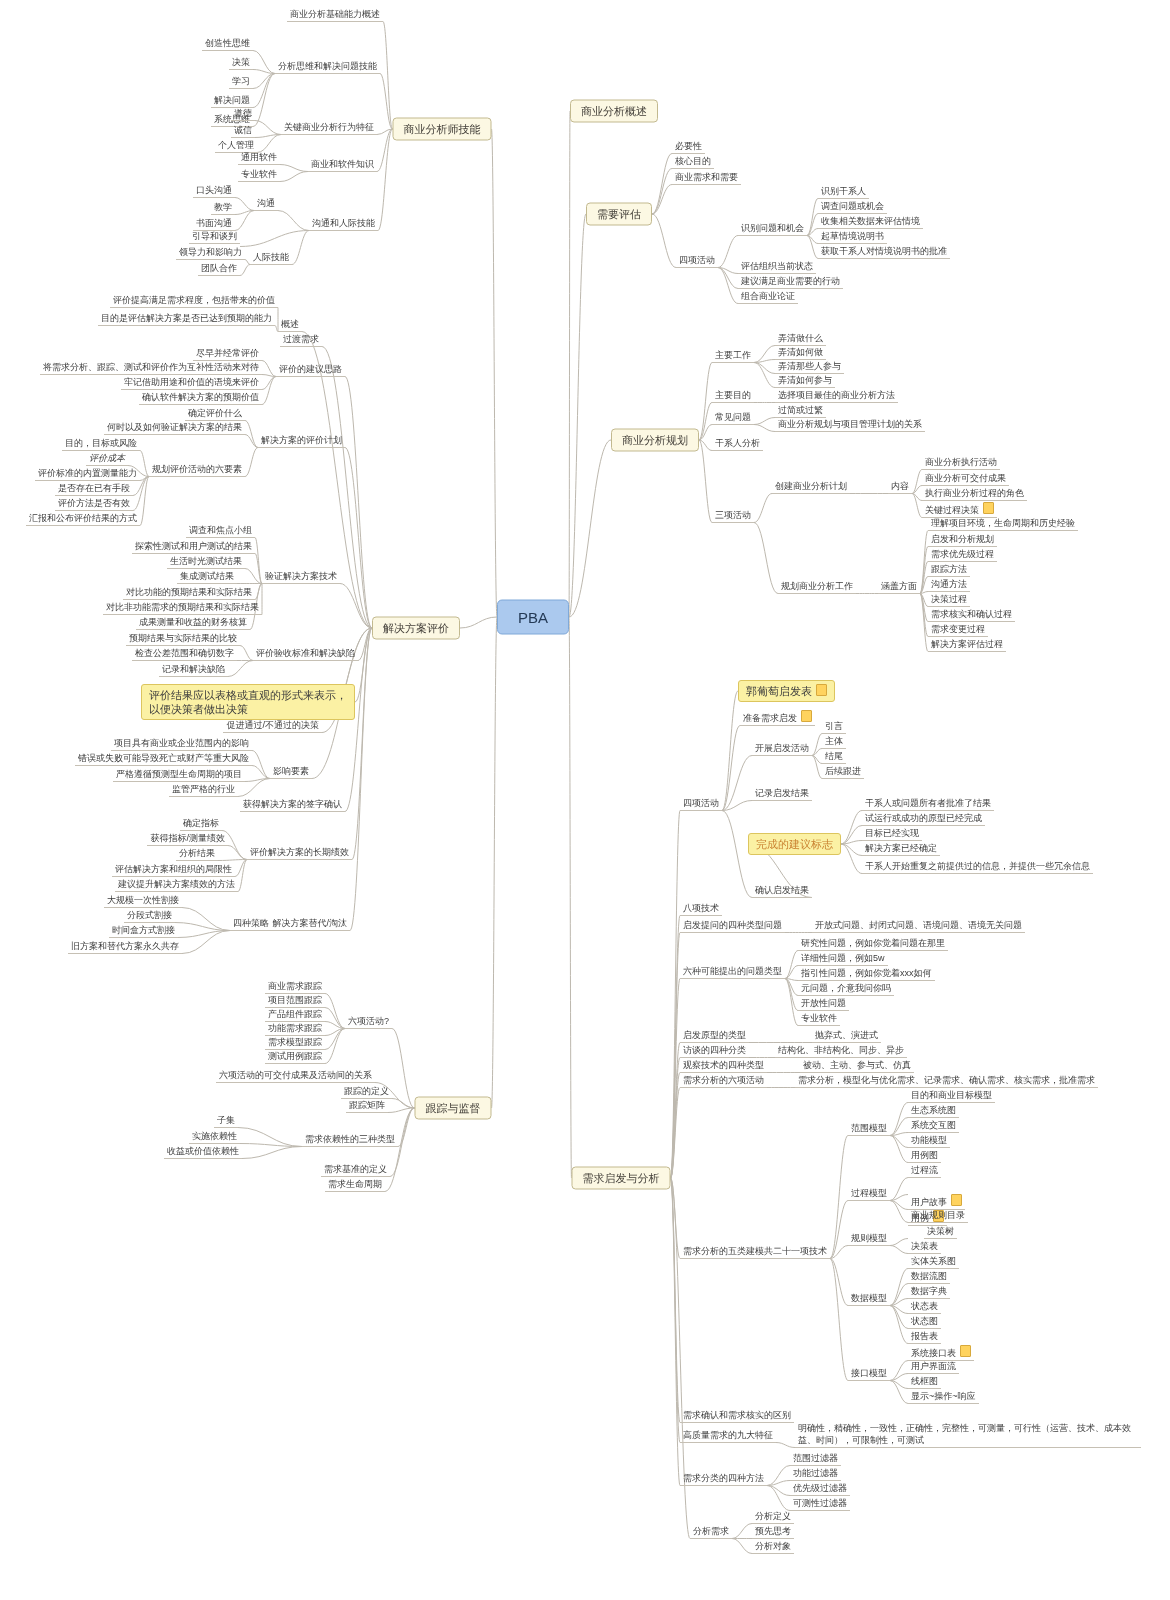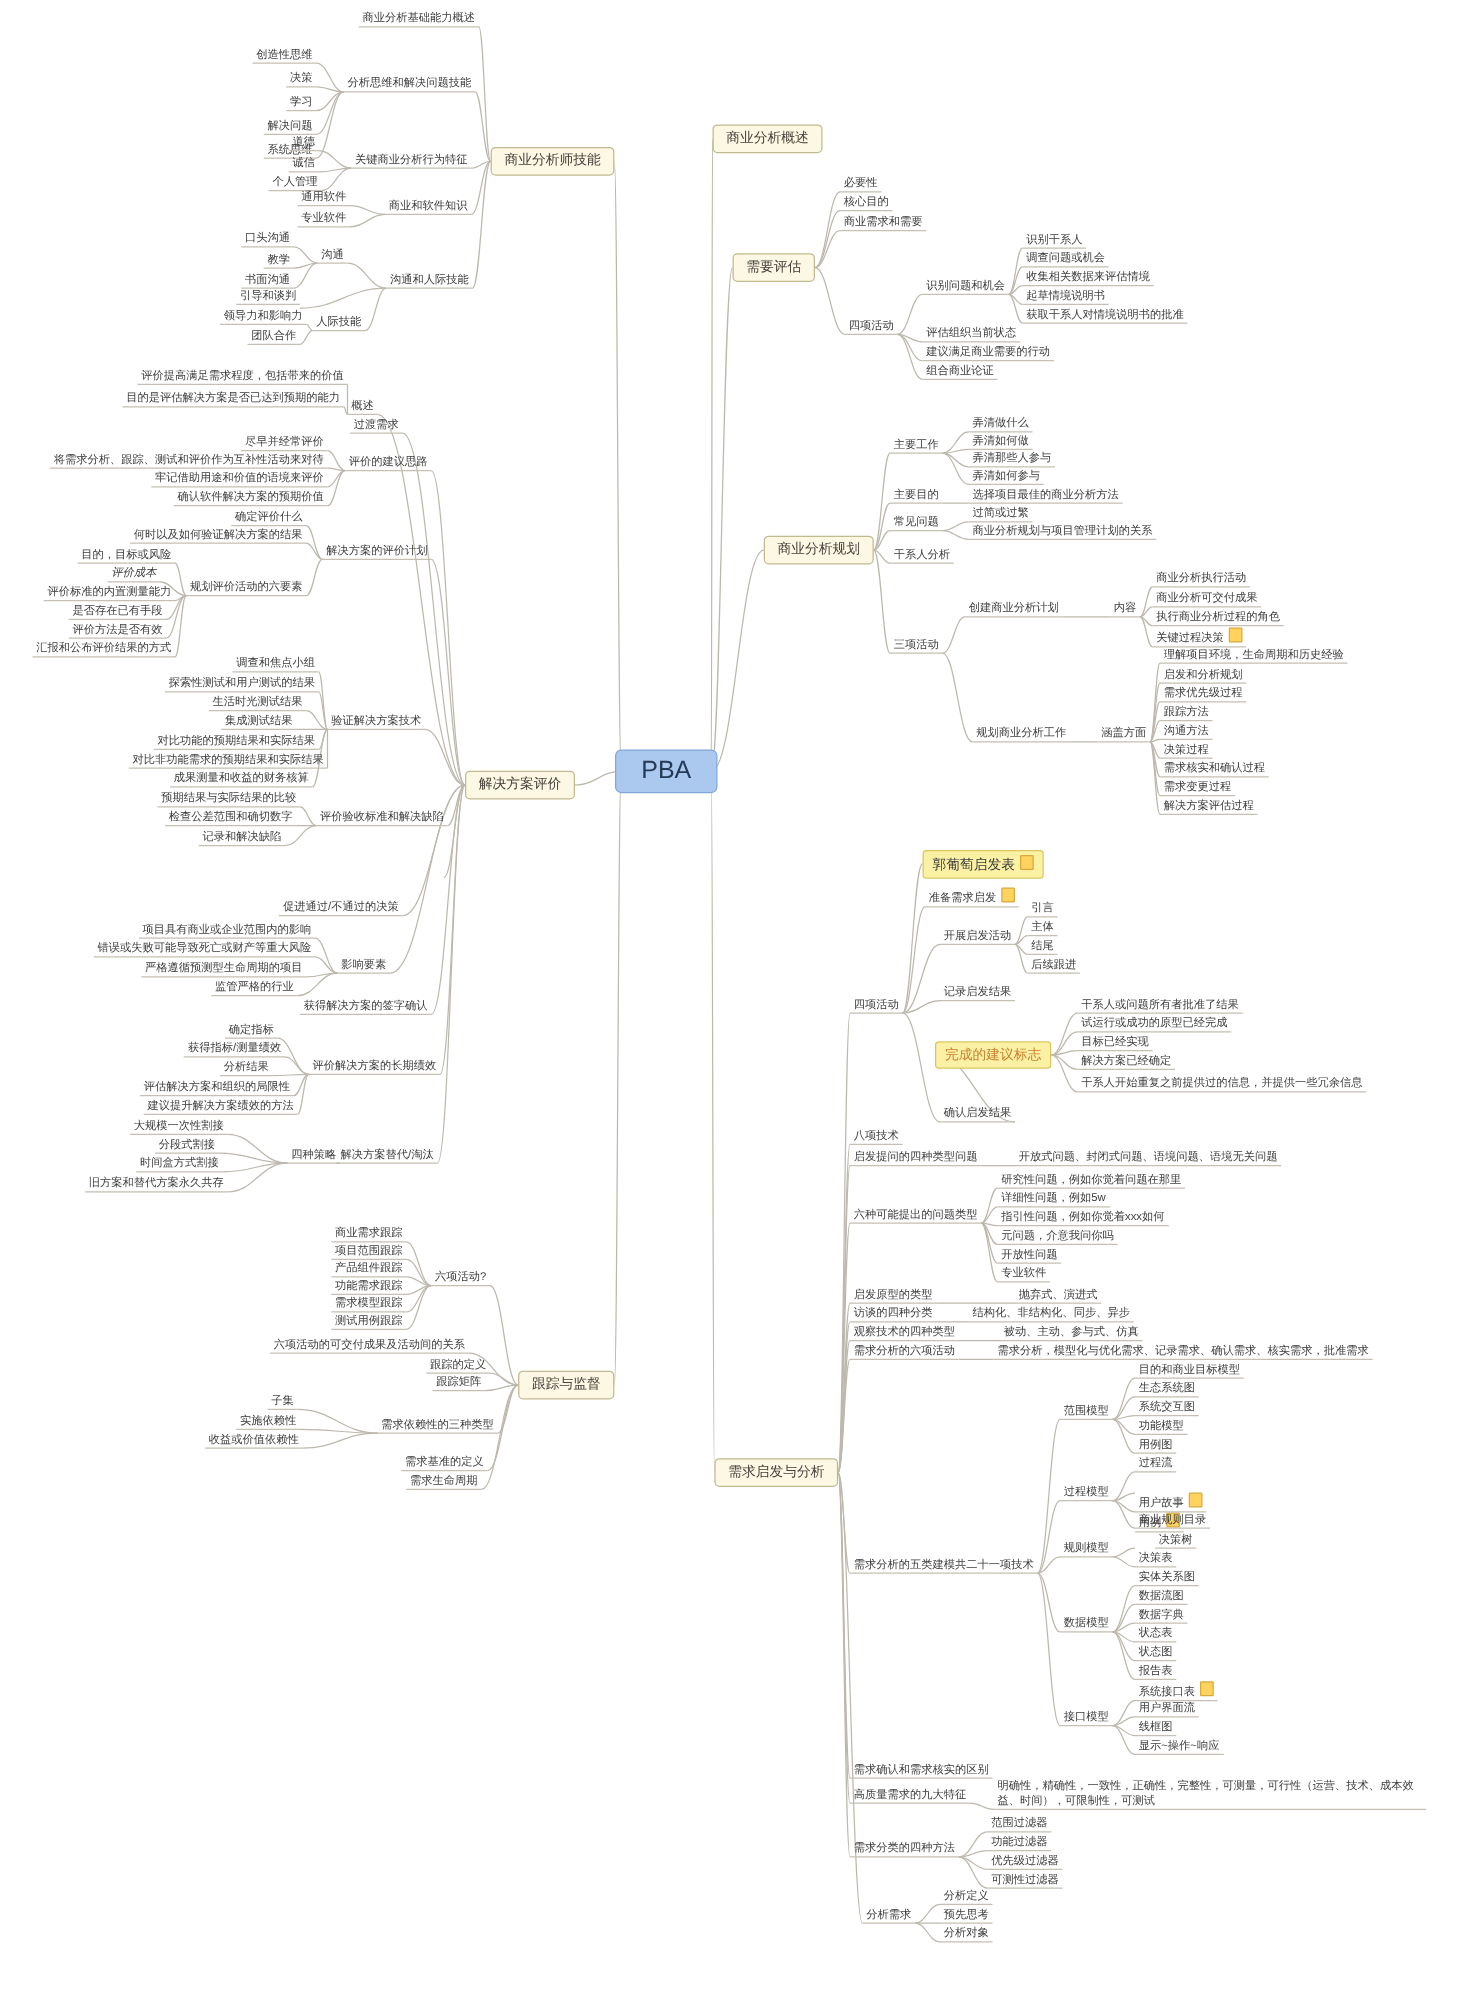--- a/index.html
+++ b/index.html
@@ -9,21 +9,21 @@
     font-family:"Liberation Sans","DejaVu Sans",sans-serif;
   }
   #edges { position:absolute; left:0; top:0; }
   .node { position:absolute; white-space:nowrap; color:#3c3c3c; cursor:default; }
   .plain { font-size:9px; line-height:12px; padding:0 3px 1px 3px; border-bottom:1px solid #c6c0b4; }
   .topic {
     font-size:11px; line-height:13px; background:#fcf8e3; border:1px solid #c2b98f;
     border-radius:4px; padding:4px 10px; color:#44403a;
   }
   .center {
-    font-size:20px; line-height:17px; background:#abc9ee; border:1px solid #7fa8d8;
+    font-size:15px; line-height:17px; background:#abc9ee; border:1px solid #7fa8d8;
     border-radius:5px; padding:8px 20px; color:#243a56;
   }
   .centered { transform:translate(-50%,-50%); }
   .highlight {
     font-size:11px; line-height:14px; background:#fbf1a4; border:1px solid #dcc55e;
     border-radius:3px; padding:3px 7px; white-space:pre-line;
   }
   .wrap { white-space:normal; }
   .note-icon {
     display:inline-block; width:9px; height:10px; margin-left:4px;
@@ -305,20 +305,22 @@
     <div class="node plain" style="right: 915px; top: 540px;"><span>探索性测试和用户测试的结果</span></div>
     <div class="node plain" style="right: 925px; top: 555px;"><span>生活时光测试结果</span></div>
     <div class="node plain" style="right: 933px; top: 570px;"><span>集成测试结果</span></div>
     <div class="node plain" style="right: 915px; top: 586px;"><span>对比功能的预期结果和实际结果</span></div>
     <div class="node plain" style="right: 908px; top: 601px;"><span>对比非功能需求的预期结果和实际结果</span></div>
     <div class="node plain" style="right: 920px; top: 616px;"><span>成果测量和收益的财务核算</span></div>
     <div class="node plain" style="right: 812px; top: 647px;"><span>评价验收标准和解决缺陷</span></div>
     <div class="node plain" style="right: 930px; top: 632px;"><span>预期结果与实际结果的比较</span></div>
     <div class="node plain" style="right: 933px; top: 647px;"><span>检查公差范围和确切数字</span></div>
     <div class="node plain" style="right: 942px; top: 663px;"><span>记录和解决缺陷</span></div>
+    <div class="node highlight" style="right: 815px; top: 684px;"><span>评价结果应以表格或直观的形式来表示，
+以便决策者做出决策</span></div>
     <div class="node plain" style="right: 848px; top: 719px;"><span>促进通过/不通过的决策</span></div>
     <div class="node plain" style="right: 858px; top: 765px;"><span>影响要素</span></div>
     <div class="node plain" style="right: 918px; top: 737px;"><span>项目具有商业或企业范围内的影响</span></div>
     <div class="node plain" style="right: 918px; top: 752px;"><span>错误或失败可能导致死亡或财产等重大风险</span></div>
     <div class="node plain" style="right: 925px; top: 768px;"><span>严格遵循预测型生命周期的项目</span></div>
     <div class="node plain" style="right: 932px; top: 783px;"><span>监管严格的行业</span></div>
     <div class="node plain" style="right: 825px; top: 798px;"><span>获得解决方案的签字确认</span></div>
     <div class="node plain" style="right: 818px; top: 846px;"><span>评价解决方案的长期绩效</span></div>
     <div class="node plain" style="right: 948px; top: 817px;"><span>确定指标</span></div>
     <div class="node plain" style="right: 942px; top: 832px;"><span>获得指标/测量绩效</span></div>

